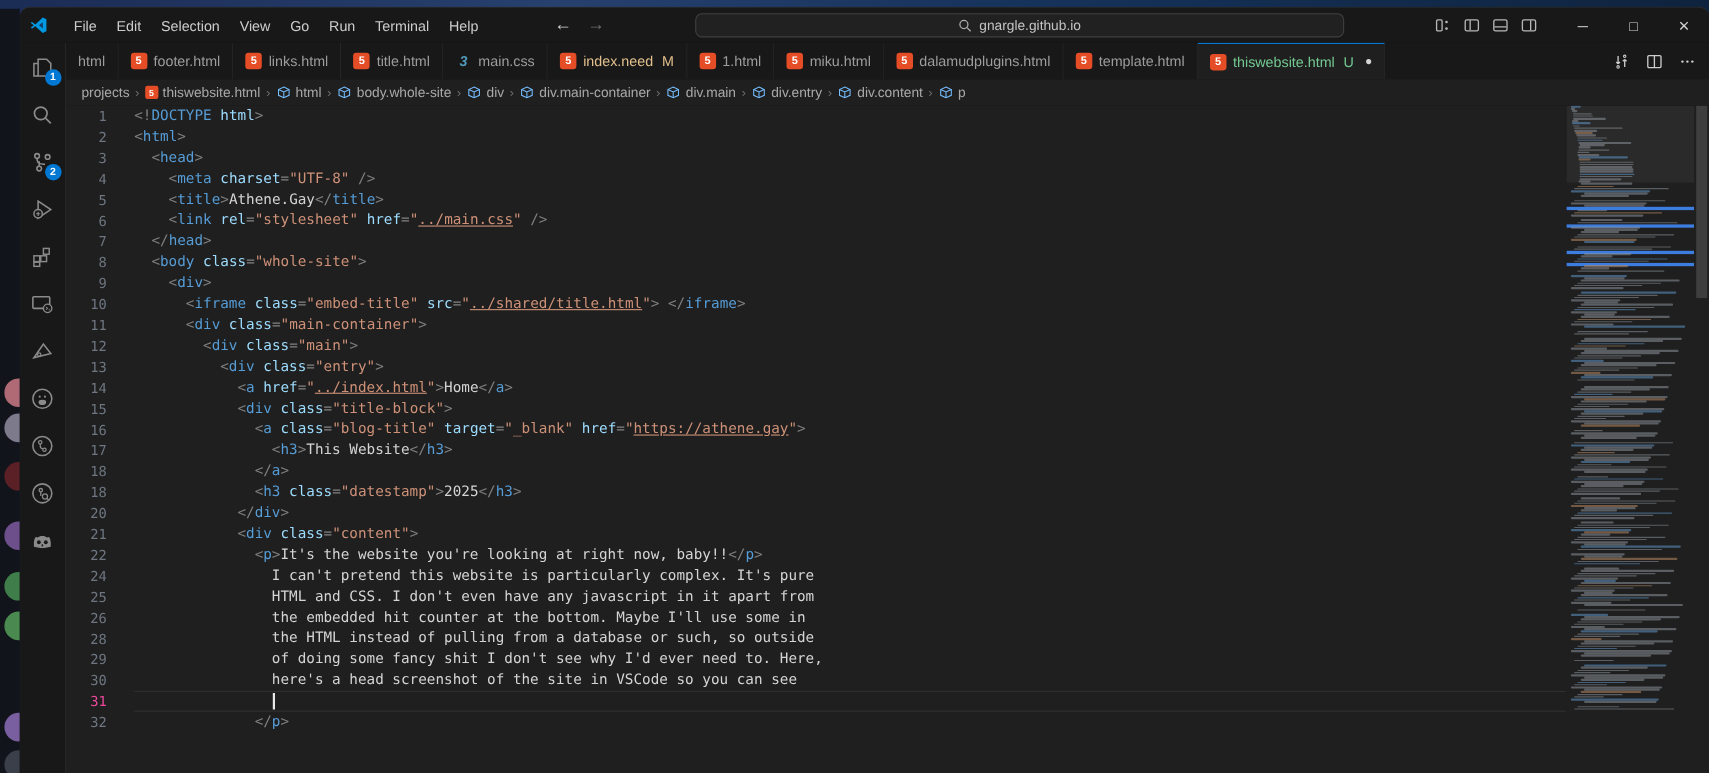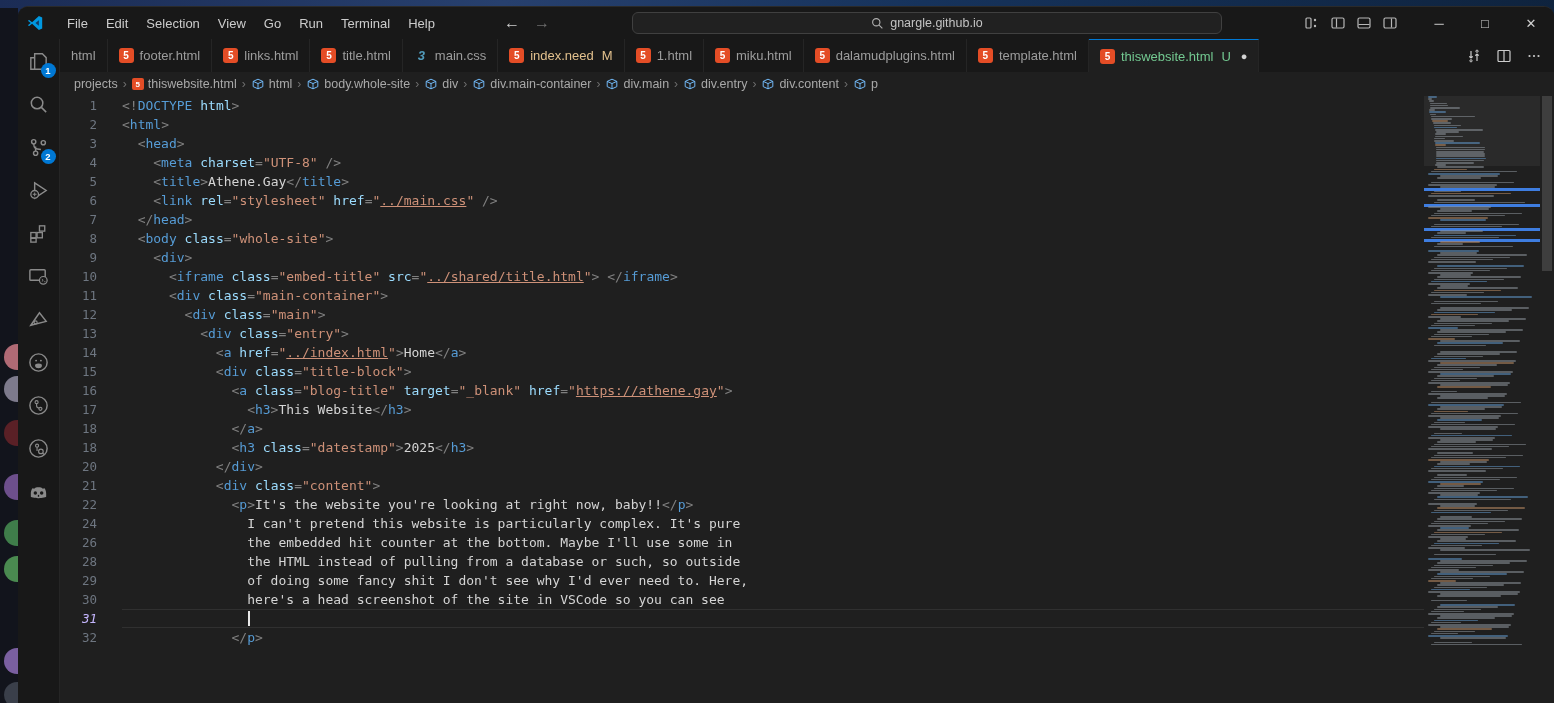--- a/index.html
+++ b/index.html
@@ -56,21 +56,21 @@
   .bc-item { display:flex; align-items:center; gap:4px; }
   .bc-sep { color:#6e6e6e; font-size:12px; padding:0 2px; }
   .bc-html { width:12px; height:12px; border-radius:2px; background:#e44d26; color:#fff; font-size:8px; font-weight:bold; display:flex; align-items:center; justify-content:center; }
   .bc-sym svg { width:14px; height:14px; color:#75beff; display:block; }
 
   
   .editor { flex:1; background:#1f1f1f; position:relative; overflow:hidden; font-family:"DejaVu Sans Mono","Liberation Mono",monospace; }
   .code-scroll { position:absolute; left:0; top:0; right:130px; bottom:0; }
   .cl { display:flex; height:19px; line-height:19px; font-size:13px; }
   .cl .gut { width:62px; flex:0 0 62px; text-align:right; padding-right:25px; color:#6e7681; font-size:12.5px; }
-  .cl.cur .gut { color:#c4b5fd;font-style:italic; }
+  .cl.cur .gut { color:#ec4899; }
   .cl .codetxt { white-space:pre; flex:1; }
   .cl.cur .codetxt { border-top:1px solid #303030; border-bottom:1px solid #303030; line-height:17px; }
   .ind { display:inline-block; width:2ch; border-left:1px solid #333333; }
   .tk-p { color:#808080; } .tk-t { color:#569cd6; } .tk-a { color:#9cdcfe; }
   .tk-s { color:#ce9178; } .tk-l { color:#ce9178; text-decoration:underline; } .tk-x { color:#d4d4d4; }
   .caret { display:inline-block; width:2px; height:15px; background:#e8e8e8; vertical-align:text-bottom; margin-left:1px; }
 
   
   .minimap { position:absolute; top:0; right:14px; width:116px; bottom:0; background:#1f1f1f; overflow:hidden; }
   .mm-slider { position:absolute; left:0; right:0; top:0; height:70px; background:rgba(255,255,255,0.05); }
@@ -481,20 +481,24 @@
               <span class="gut">21</span>
               <span class="codetxt"><span class="ind"></span><span class="ind"></span><span class="ind"></span><span class="ind"></span><span class="ind"></span><span class="ind"></span><span class="tk-p">&lt;</span><span class="tk-t">div</span><span class="tk-x"> </span><span class="tk-a">class</span><span class="tk-p">=</span><span class="tk-s">"content"</span><span class="tk-p">&gt;</span></span>
             </div>
             <div class="cl">
               <span class="gut">22</span>
               <span class="codetxt"><span class="ind"></span><span class="ind"></span><span class="ind"></span><span class="ind"></span><span class="ind"></span><span class="ind"></span><span class="ind"></span><span class="tk-p">&lt;</span><span class="tk-t">p</span><span class="tk-p">&gt;</span><span class="tk-x">It's the website you're looking at right now, baby!!</span><span class="tk-p">&lt;/</span><span class="tk-t">p</span><span class="tk-p">&gt;</span></span>
             </div>
             <div class="cl">
               <span class="gut">24</span>
               <span class="codetxt"><span class="ind"></span><span class="ind"></span><span class="ind"></span><span class="ind"></span><span class="ind"></span><span class="ind"></span><span class="ind"></span><span class="ind"></span><span class="tk-x">I can't pretend this website is particularly complex. It's pure</span></span>
+            </div>
+            <div class="cl">
+              <span class="gut">25</span>
+              <span class="codetxt"><span class="ind"></span><span class="ind"></span><span class="ind"></span><span class="ind"></span><span class="ind"></span><span class="ind"></span><span class="ind"></span><span class="ind"></span><span class="tk-x">HTML and CSS. I don't even have any javascript in it apart from</span></span>
             </div>
             <div class="cl">
               <span class="gut">26</span>
               <span class="codetxt"><span class="ind"></span><span class="ind"></span><span class="ind"></span><span class="ind"></span><span class="ind"></span><span class="ind"></span><span class="ind"></span><span class="ind"></span><span class="tk-x">the embedded hit counter at the bottom. Maybe I'll use some in</span></span>
             </div>
             <div class="cl">
               <span class="gut">28</span>
               <span class="codetxt"><span class="ind"></span><span class="ind"></span><span class="ind"></span><span class="ind"></span><span class="ind"></span><span class="ind"></span><span class="ind"></span><span class="ind"></span><span class="tk-x">the HTML instead of pulling from a database or such, so outside</span></span>
             </div>
             <div class="cl">

